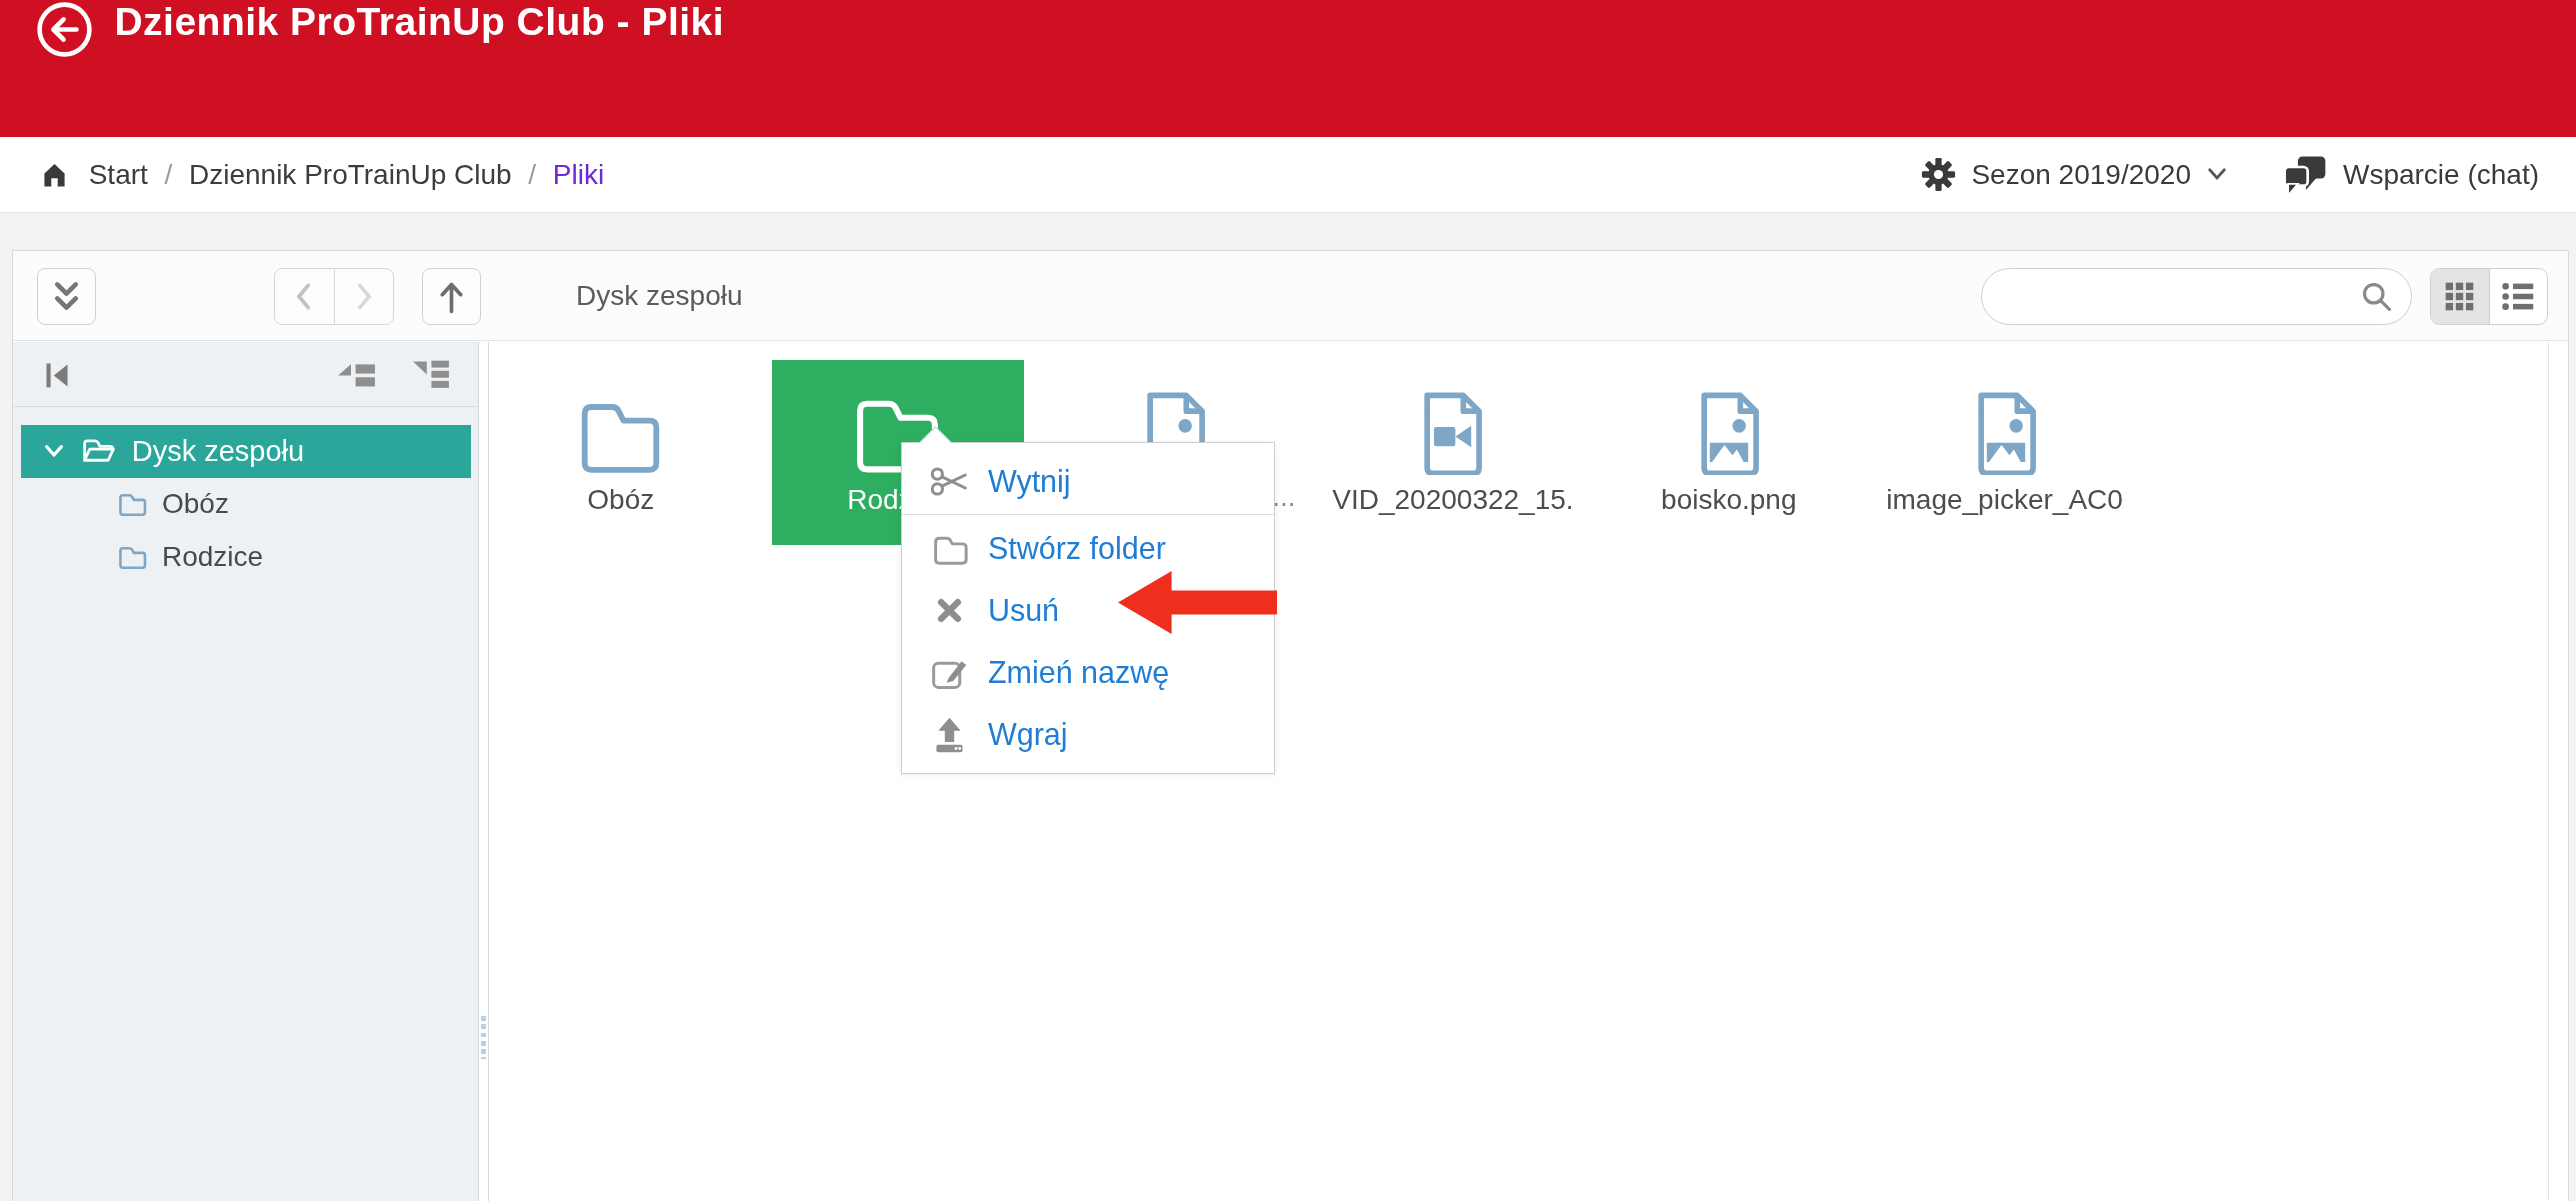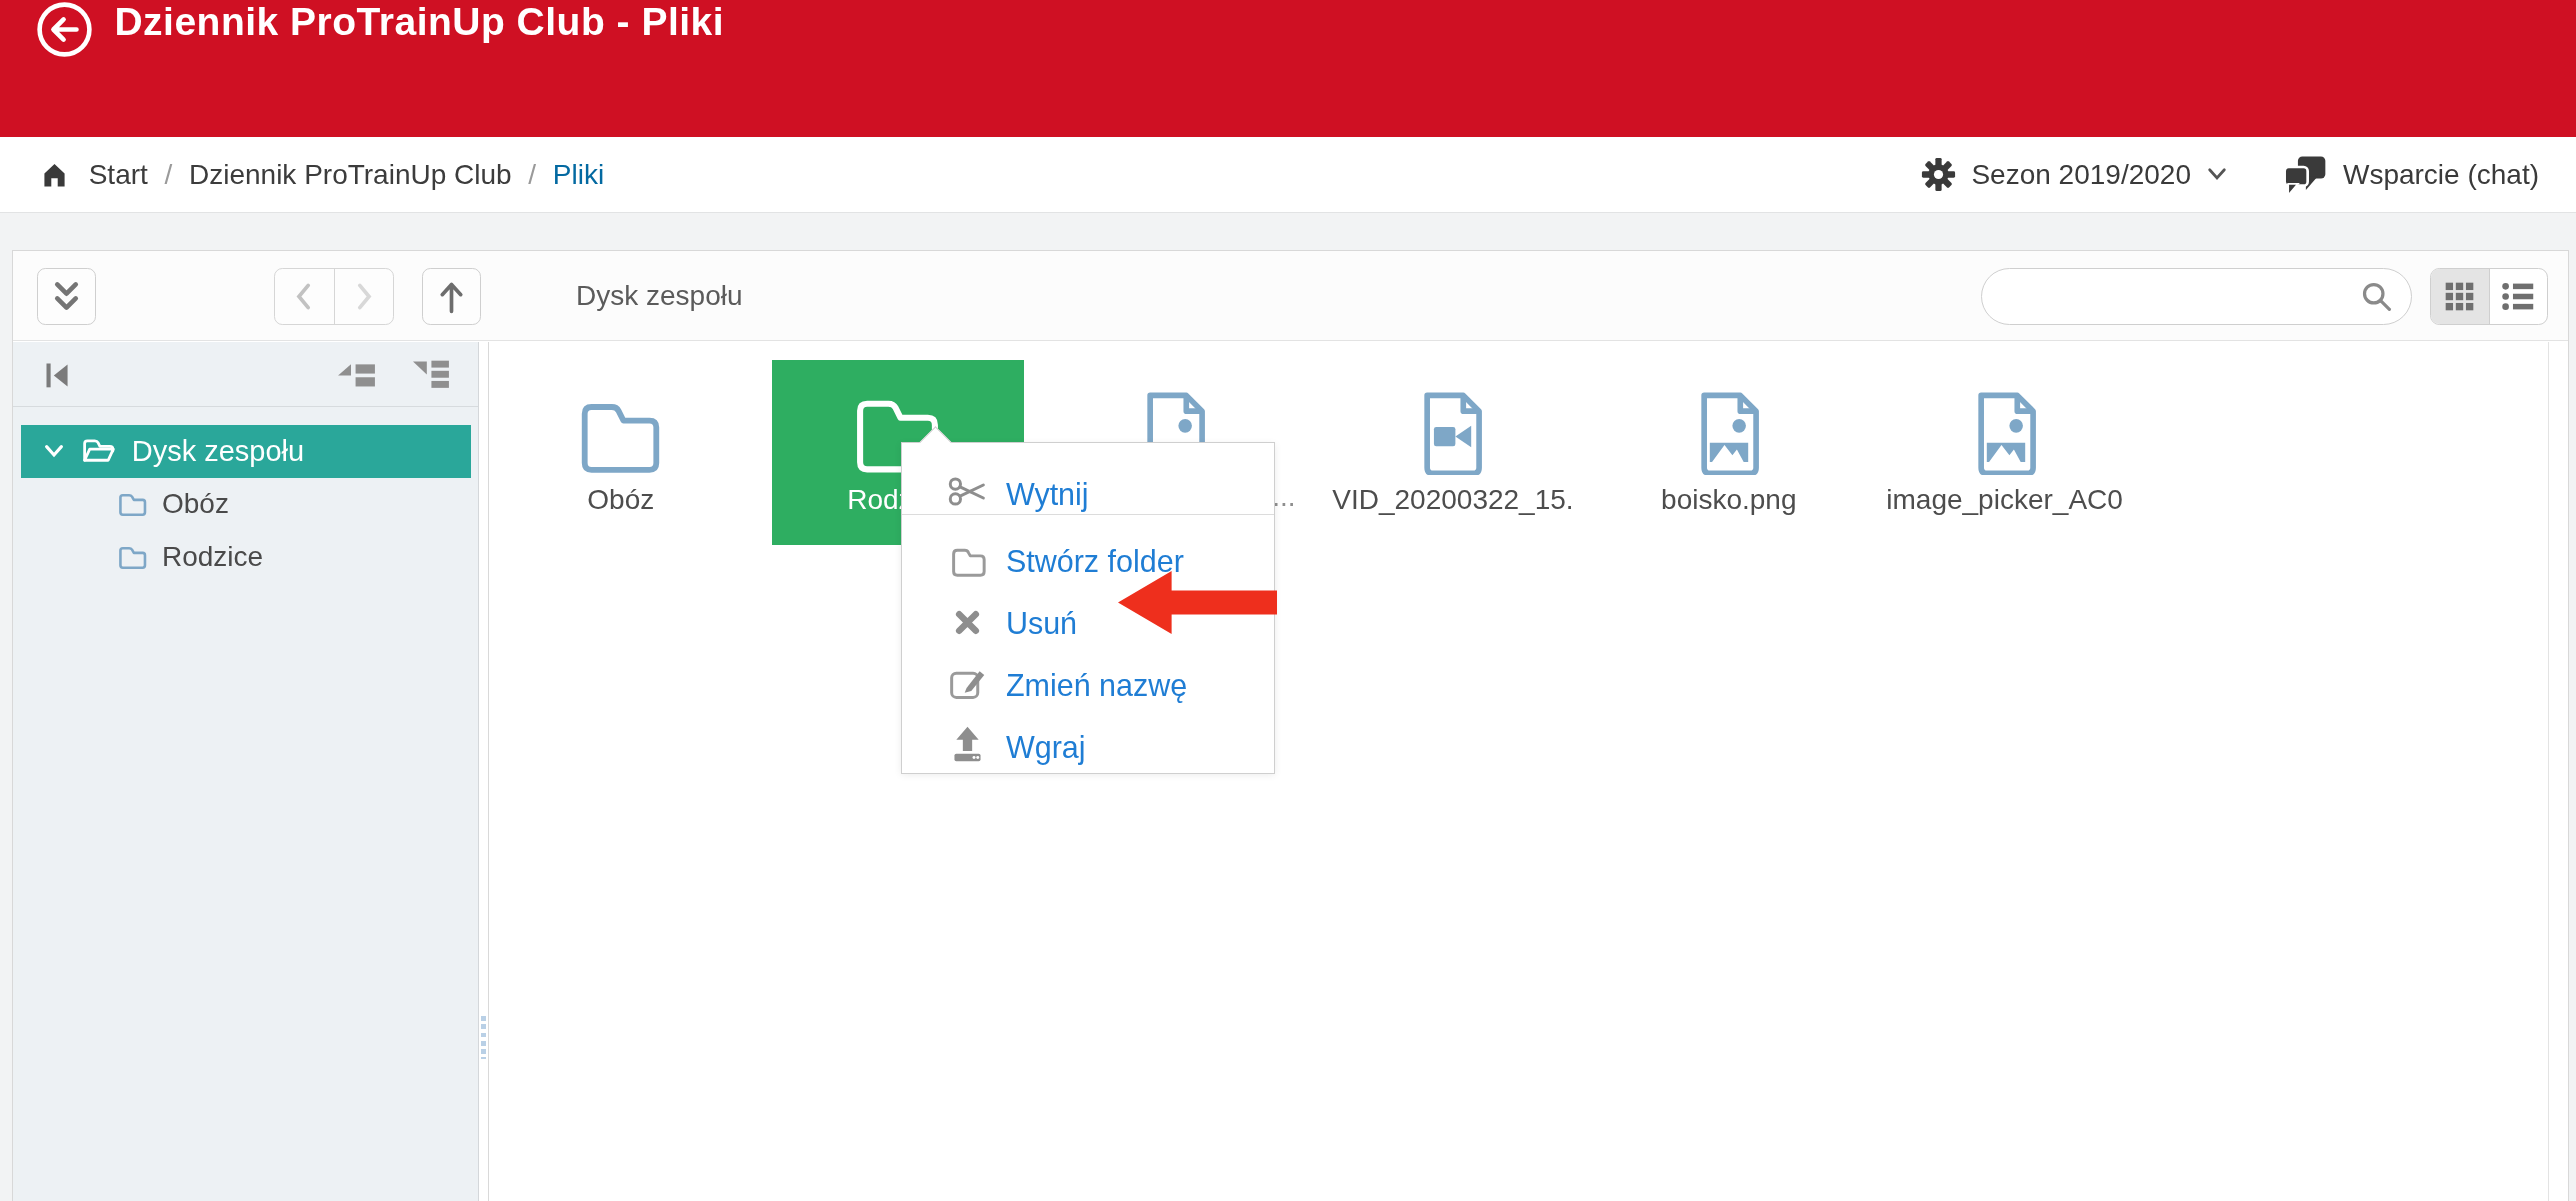--- a/index.html
+++ b/index.html
@@ -10,21 +10,21 @@
   .appbar { position:absolute; left:0; top:0; width:2576px; height:137px;
             background:#cf1023; display:flex; align-items:flex-start; }
   .appbar .back { margin-left:35px; width:59px; height:59px; cursor:pointer; }
   .appbar h1 { color:#fff; font-size:39px; font-weight:bold; margin-left:20.4px; letter-spacing:0.5px; }
 
   
   .crumbbar { position:absolute; left:0; top:137px; width:2576px; height:76px; background:#fff;
               border-bottom:0.9px solid #e2e3e4; display:flex; align-items:center; padding:16px 37px; }
   .crumbs { display:flex; align-items:center; gap:16.7px; font-size:28px; color:#3c3c3c; }
   .crumbs .sep { color:#9a9a9a; }
-  .crumbs .current { color:#0369a1; }
+  .crumbs .current { color:#6d28d9; }
   .crumbs .link { cursor:pointer; }
   .bar-right { margin-left:auto; display:flex; align-items:center; gap:54px; }
   .bar-right .ctl { display:flex; align-items:center; gap:15px; font-size:28px; color:#3a3a3a; cursor:pointer; }
 
   
   .panel { position:absolute; left:12px; top:250px; width:2557px; height:955px;
            background:#fff; border:0.9px solid #d8d8d8; }
   .toolbar { position:relative; height:90px; background:#fcfcfc; border-bottom:0.9px solid #e3e3e3; }
   .tbtn { position:absolute; top:16.7px; height:57px; background:#fdfdfd; border:0.9px solid #cfcfcf;
           border-radius:8.3px; display:flex; align-items:center; justify-content:center; cursor:pointer; }
@@ -80,21 +80,21 @@
   .tile.selected { background:#2eae61; }
   .tile.selected .name { color:#fff; }
   .peek { position:absolute; left:783px; top:139px; font-size:28px; color:#8e8e8e; }
 
   
   .cmenu { position:absolute; left:412px; top:100px; width:374px; background:#fff;
            border:0.9px solid #cfcfcf; box-shadow:0 1.9px 7.4px rgba(0,0,0,.08); padding:7.4px 0; z-index:5; }
   .cmenu::before { content:""; position:absolute; left:22px; top:-12px; width:22px; height:22px;
            background:#fff; border-left:0.9px solid #cfcfcf; border-top:0.9px solid #cfcfcf;
            transform:rotate(45deg); }
-  .mi { height:62px; display:flex; align-items:flex-end; cursor:pointer; position:relative;margin-left:18px; }
+  .mi { height:62px; display:flex; align-items:center; cursor:pointer; position:relative; }
   .mi .mic { width:43px; margin-left:26px; display:flex; justify-content:center; }
   .mi .mlb { margin-left:16.7px; font-size:30.5px; color:#1f7dd4; }
   .mi.hl { background:#f0f0f0; }
   .mdiv { border-top:0.9px solid #dcdcdc; margin:1.9px 0; }
 
   .ann-arrow { position:absolute; left:629px; top:229px; z-index:9; pointer-events:none; }
 </style>
 </head>
 <body>
 

